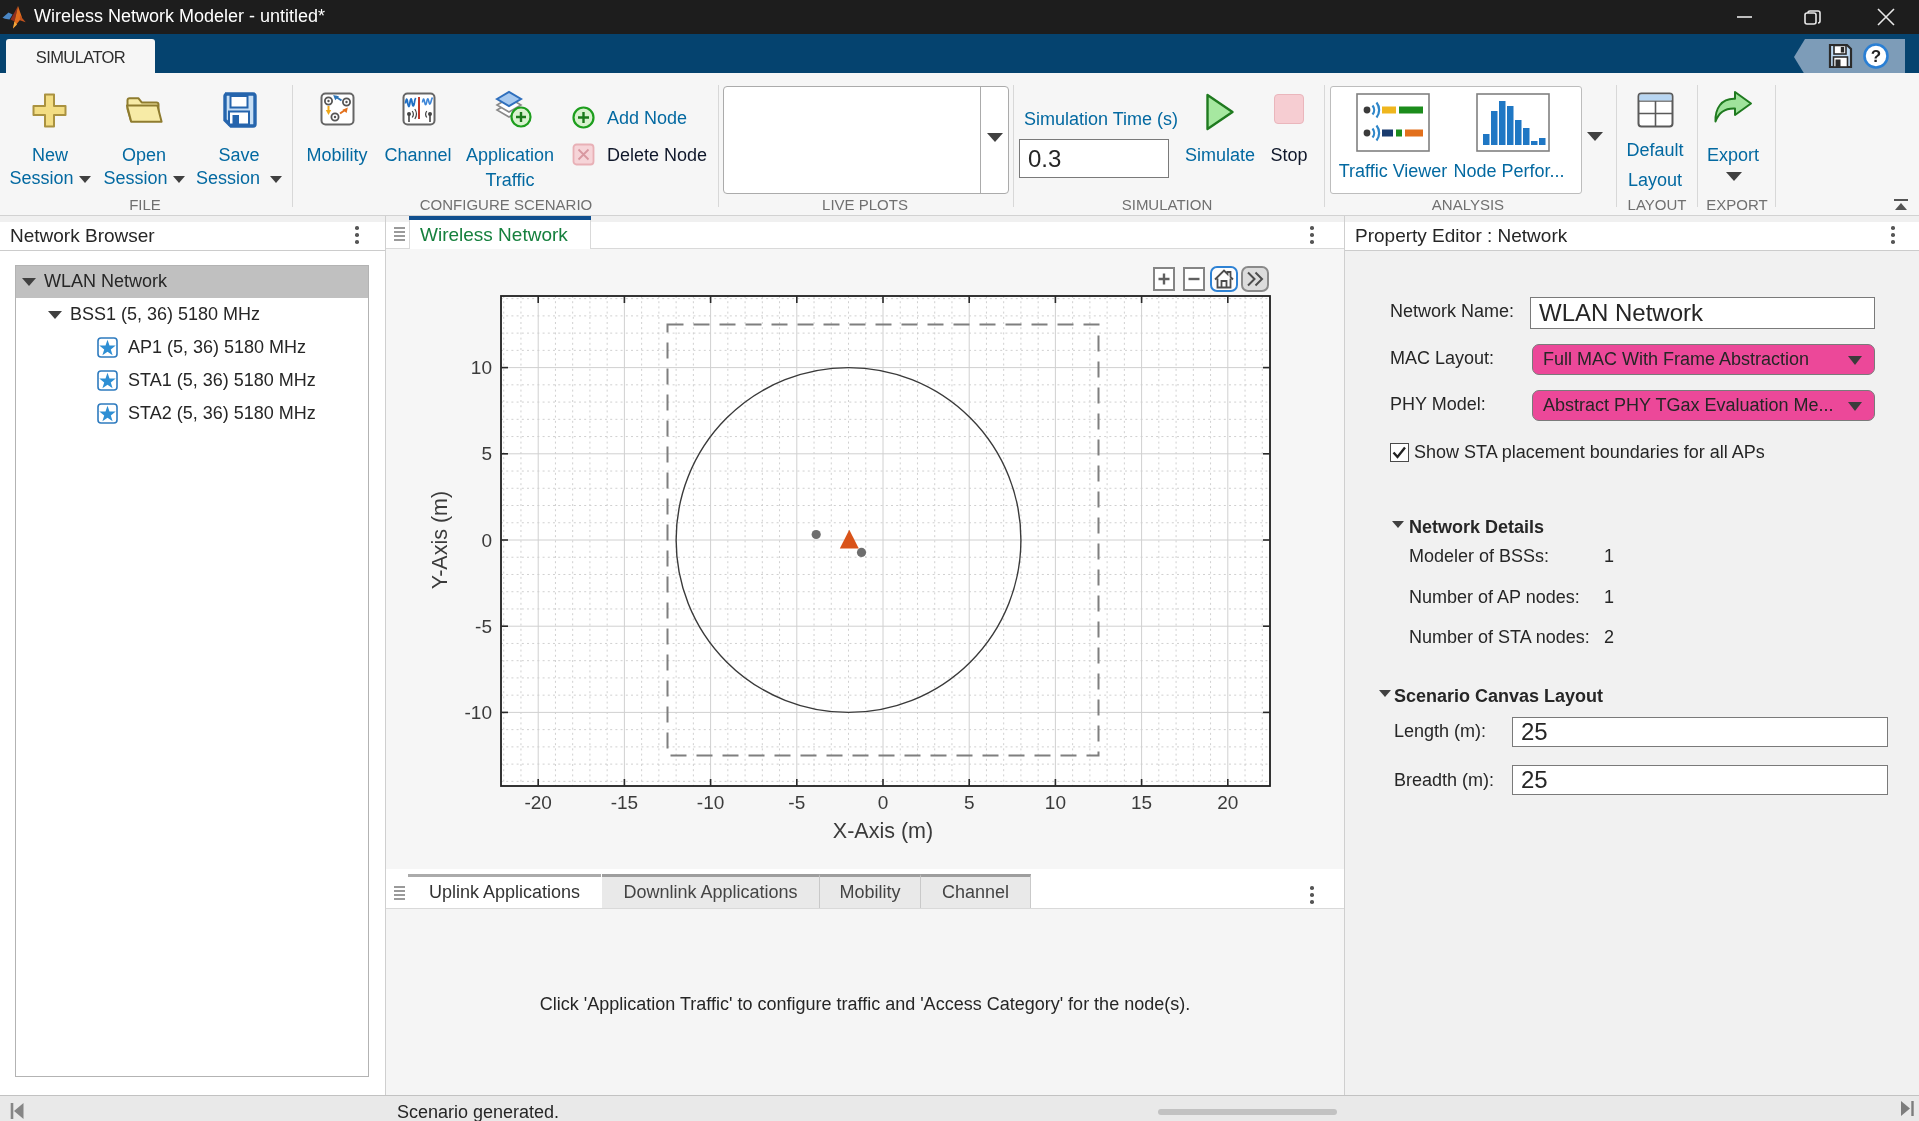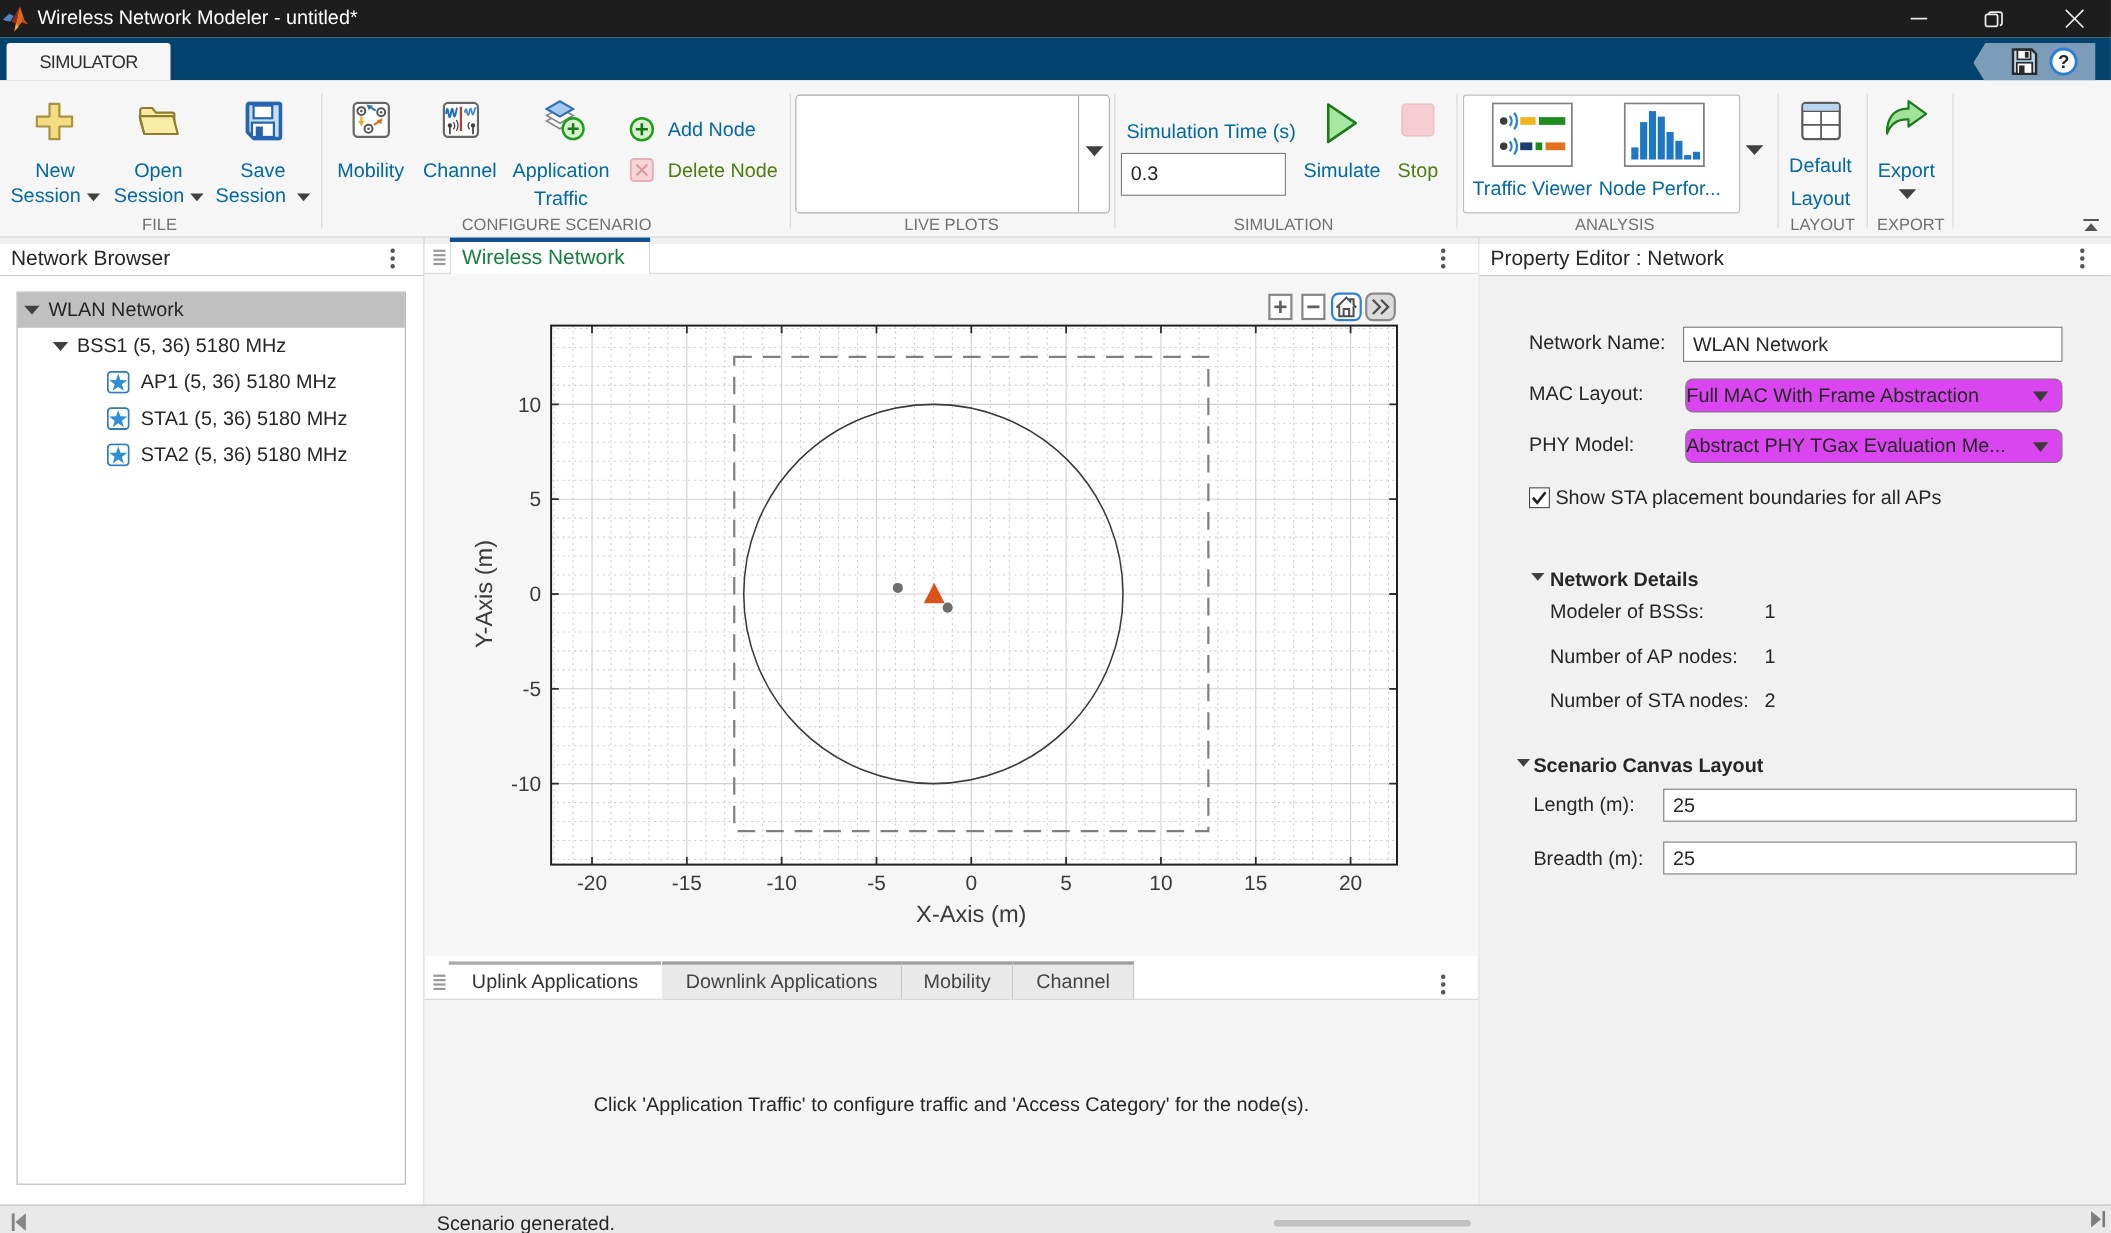--- a/index.html
+++ b/index.html
@@ -9,37 +9,37 @@
 #titlebar { position:absolute; left:0; top:0; width:1919px; height:34px; background:#1d1d1d; }
 #titlebar .title { position:absolute; left:34px; top:6px; color:#ffffff; font-size:18px; }
 #bluebar { position:absolute; left:0; top:34px; width:1919px; height:39px; background:#05436f; }
 #simtab { position:absolute; left:6px; top:39px; width:149px; height:34px; background:#f6f6f6;
   border-radius:3px 3px 0 0; color:#2d2d2d; font-size:16.5px; text-align:center; line-height:37px; letter-spacing:-0.6px;}
 #ribbon { position:absolute; left:0; top:73px; width:1919px; height:143px; background:#f6f6f6;
   border-bottom:1px solid #d2d2d2; }
 .secdiv { position:absolute; top:85px; width:1px; height:122px; background:#d8d8d8; }
 .seclbl { position:absolute; top:196px; font-size:15px; color:#707070; text-align:center; white-space:nowrap; }
 .riblbl { position:absolute; font-size:18px; color:#0369a1; text-align:center; white-space:nowrap; }
-.ribgray { color:#4d7c0f; }
+.ribgray { color:#0f172a; }
 .darr { display:inline-block; width:0; height:0; border-left:6px solid transparent;
   border-right:6px solid transparent; border-top:7px solid #404040; vertical-align:middle; }
 .panel { position:absolute; background:#ffffff; }
 .phead { position:absolute; font-size:19px; color:#262626; white-space:nowrap; }
 .dots3 { position:absolute; width:4px; }
 .dots3 span { display:block; width:3.6px; height:3.6px; border-radius:50%; background:#565656; margin-bottom:3.6px; }
 .grip { position:absolute; }
 .grip span { display:block; width:11px; height:2px; background:#9a9a9a; margin-bottom:2px; }
 .treetxt { position:absolute; font-size:18px; color:#262626; white-space:nowrap; }
 .tri-d { position:absolute; width:0; height:0; border-left:7px solid transparent;
   border-right:7px solid transparent; border-top:8px solid #404040; }
 input, .inputbox { font-family:"Liberation Sans", sans-serif; }
-.inputbox { position:absolute; background:#ffffff; border:1px solid #7a7a7a; font-size:18px;
+.inputbox { position:absolute; background:#ffffff; border:1px solid #7a7a7a; font-size:24px;
   color:#262626; padding-left:8px; display:flex; align-items:center; }
-.dropdown { position:absolute; background:#d946ef; border:1px solid #7a7a7a; border-radius:7px;
-  font-size:18px; color:#262626; display:flex; align-items:center; }
+.dropdown { position:absolute; background:#ec4899; border:1px solid #7a7a7a; border-radius:7px;
+  font-size:18px; color:#262626; padding-left:10px; display:flex; align-items:center; }
 .dropdown .dd { position:absolute; right:12px; top:50%; margin-top:-4px; width:0; height:0;
   border-left:7px solid transparent; border-right:7px solid transparent; border-top:9px solid #3b3b3b; }
 .rlabel { position:absolute; font-size:18px; color:#262626; white-space:nowrap; }
 .btab { position:absolute; top:874px; height:35px; font-size:18px; text-align:center; }
 </style>
 </head>
 <body>
 
 <div id="titlebar">
   <svg class="abs" style="left:2px;top:5px" width="25" height="25" viewBox="0 0 25 25">

